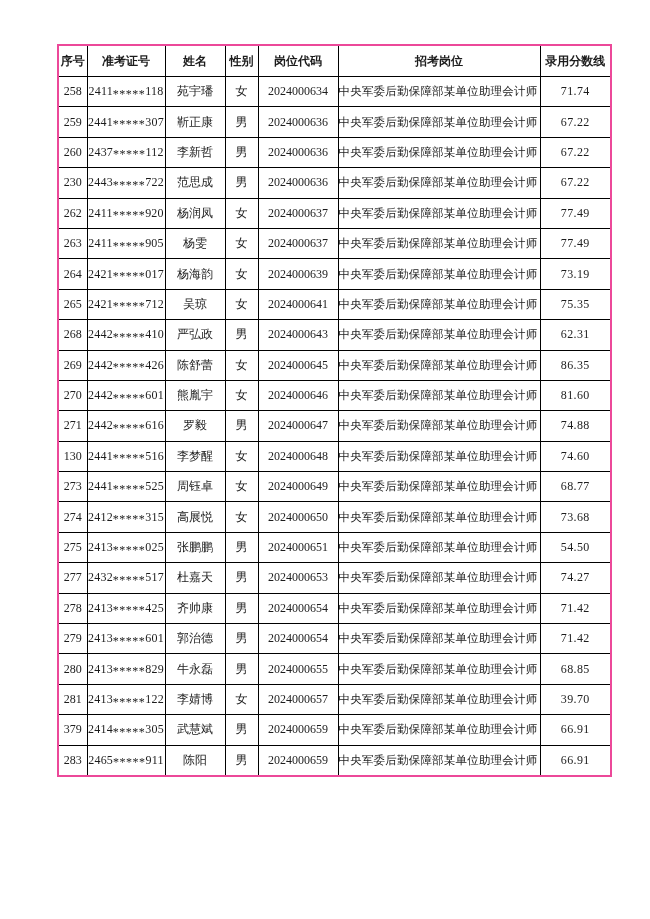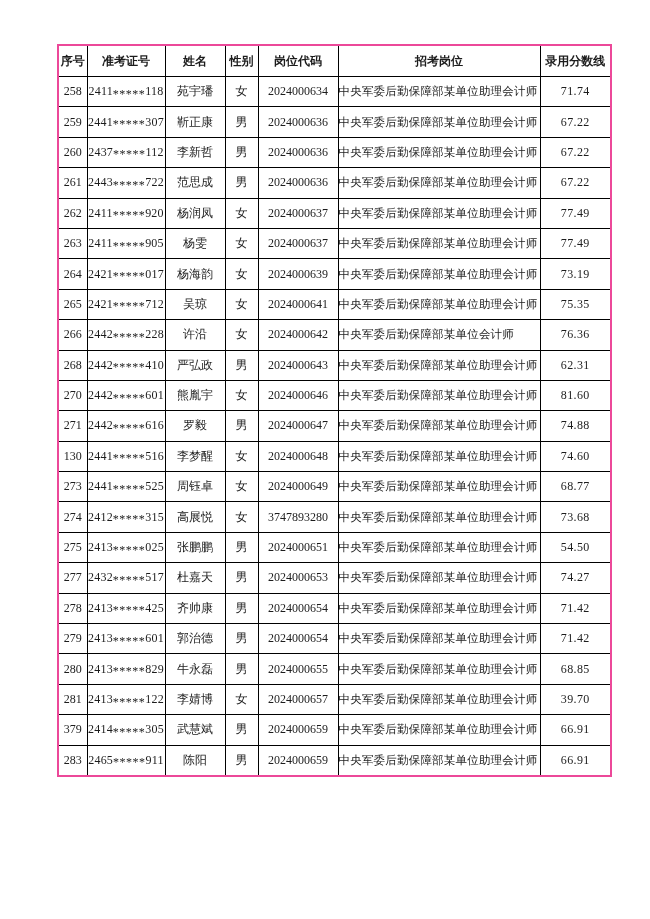--- a/index.html
+++ b/index.html
@@ -105,21 +105,21 @@
         <tr>
           <td class="c0">260</td>
           <td class="c1">2437<span class="stars">*****</span>112</td>
           <td class="c2">李新哲</td>
           <td class="c3">男</td>
           <td class="c4">2024000636</td>
           <td class="c5">中央军委后勤保障部某单位助理会计师</td>
           <td class="c6">67.22</td>
         </tr>
         <tr>
-          <td class="c0">261</td>
+          <td class="c0">230</td>
           <td class="c1">2443<span class="stars">*****</span>722</td>
           <td class="c2">范思成</td>
           <td class="c3">男</td>
           <td class="c4">2024000636</td>
           <td class="c5">中央军委后勤保障部某单位助理会计师</td>
           <td class="c6">67.22</td>
         </tr>
         <tr>
           <td class="c0">262</td>
           <td class="c1">2411<span class="stars">*****</span>920</td>
@@ -150,38 +150,38 @@
         <tr>
           <td class="c0">265</td>
           <td class="c1">2421<span class="stars">*****</span>712</td>
           <td class="c2">吴琼</td>
           <td class="c3">女</td>
           <td class="c4">2024000641</td>
           <td class="c5">中央军委后勤保障部某单位助理会计师</td>
           <td class="c6">75.35</td>
         </tr>
         <tr>
-          <td class="c0">266</td>
-          <td class="c1">2442<span class="stars">*****</span>228</td>
-          <td class="c2">许沿</td>
-          <td class="c3">女</td>
-          <td class="c4">2024000642</td>
-          <td class="c5">中央军委后勤保障部某单位会计师</td>
-          <td class="c6">76.36</td>
-        </tr>
-        <tr>
           <td class="c0">268</td>
           <td class="c1">2442<span class="stars">*****</span>410</td>
           <td class="c2">严弘政</td>
           <td class="c3">男</td>
           <td class="c4">2024000643</td>
           <td class="c5">中央军委后勤保障部某单位助理会计师</td>
           <td class="c6">62.31</td>
         </tr>
         <tr>
+          <td class="c0">269</td>
+          <td class="c1">2442<span class="stars">*****</span>426</td>
+          <td class="c2">陈舒蕾</td>
+          <td class="c3">女</td>
+          <td class="c4">2024000645</td>
+          <td class="c5">中央军委后勤保障部某单位助理会计师</td>
+          <td class="c6">86.35</td>
+        </tr>
+        <tr>
           <td class="c0">270</td>
           <td class="c1">2442<span class="stars">*****</span>601</td>
           <td class="c2">熊胤宇</td>
           <td class="c3">女</td>
           <td class="c4">2024000646</td>
           <td class="c5">中央军委后勤保障部某单位助理会计师</td>
           <td class="c6">81.60</td>
         </tr>
         <tr>
           <td class="c0">271</td>
@@ -208,21 +208,21 @@
           <td class="c3">女</td>
           <td class="c4">2024000649</td>
           <td class="c5">中央军委后勤保障部某单位助理会计师</td>
           <td class="c6">68.77</td>
         </tr>
         <tr>
           <td class="c0">274</td>
           <td class="c1">2412<span class="stars">*****</span>315</td>
           <td class="c2">高展悦</td>
           <td class="c3">女</td>
-          <td class="c4">3747893280</td>
+          <td class="c4">2024000650</td>
           <td class="c5">中央军委后勤保障部某单位助理会计师</td>
           <td class="c6">73.68</td>
         </tr>
         <tr>
           <td class="c0">275</td>
           <td class="c1">2413<span class="stars">*****</span>025</td>
           <td class="c2">张鹏鹏</td>
           <td class="c3">男</td>
           <td class="c4">2024000651</td>
           <td class="c5">中央军委后勤保障部某单位助理会计师</td>

